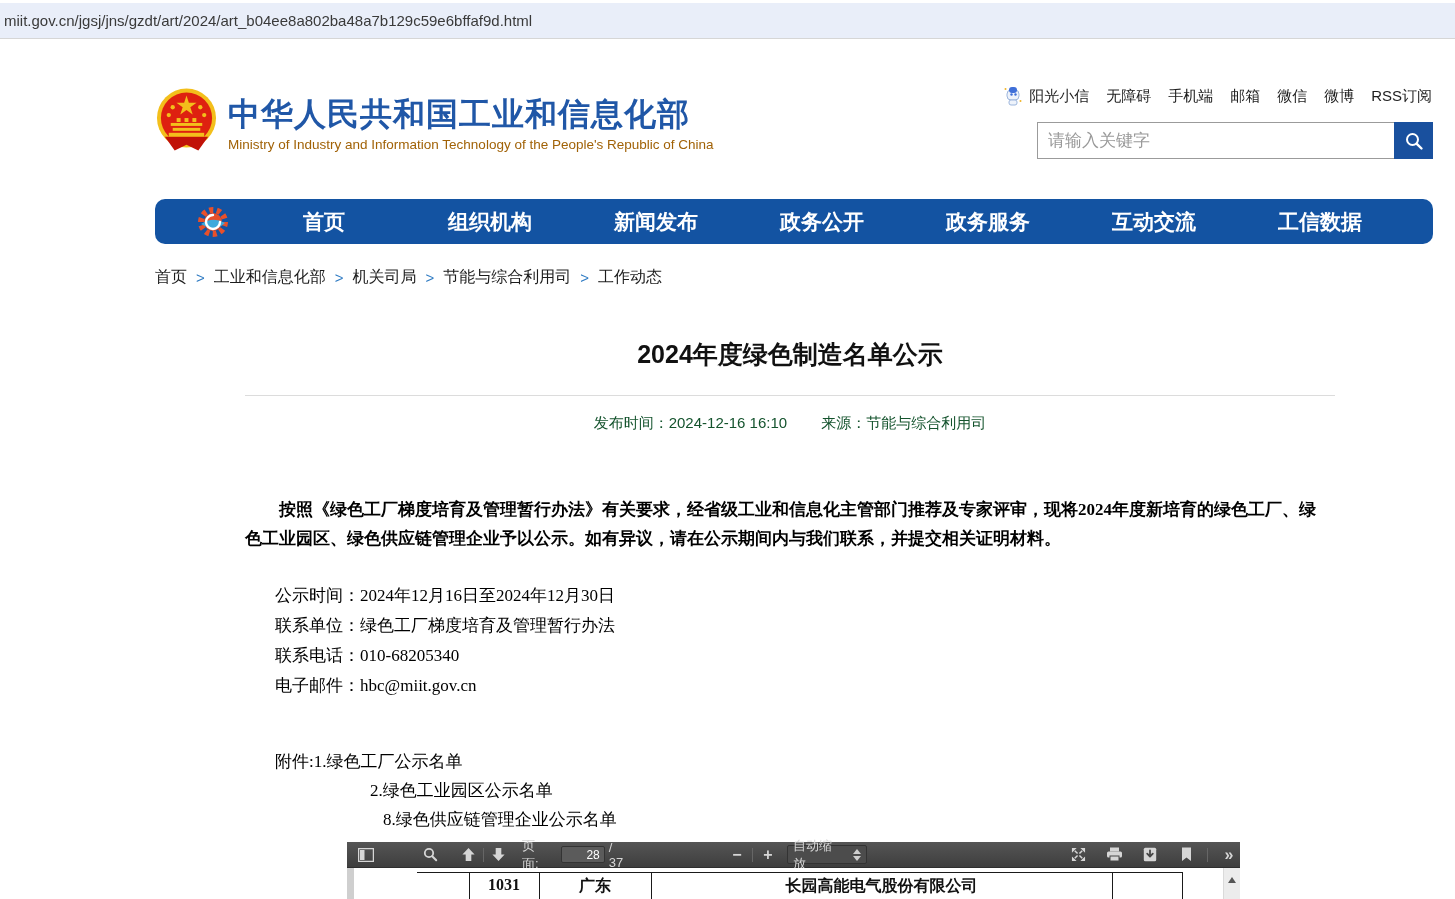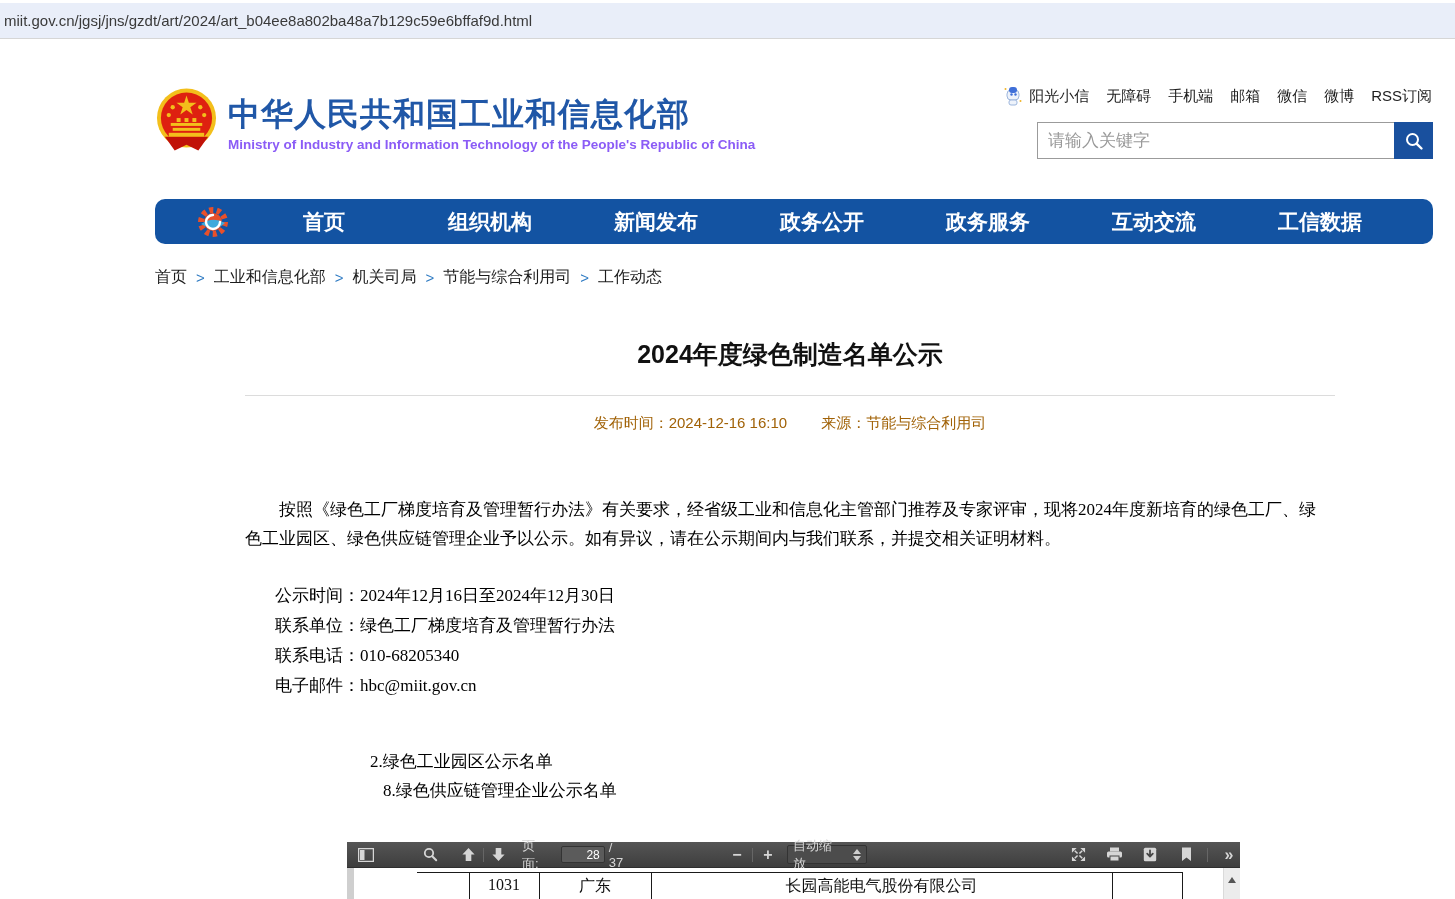--- a/index.html
+++ b/index.html
@@ -9,21 +9,21 @@
   
   .url-bar { position:absolute; top:3px; left:0; width:1455px; height:36px;
     background:#e9eef9; border-bottom:1px solid #d6d6d6; display:flex; align-items:center;
     padding-left:4px; }
   .url-text { font-size:15px; color:#3a3a3a; }
 
   
   .emblem { position:absolute; left:155px; top:87px; width:63px; height:68px; }
   .site-title-block { position:absolute; left:228px; top:93px; }
   .site-title { font-size:32px; font-weight:bold; color:#2057a7; line-height:42px; letter-spacing:1px; }
-  .site-subtitle { font-size:13.5px; font-weight:bold; color:#8b5cf6; margin-top:2px; }
+  .site-subtitle { font-size:13.5px; font-weight:normal; color:#a16207; margin-top:2px; }
 
   .utility-row { position:absolute; top:85px; right:23px; display:flex; align-items:center; gap:17px; }
   .utility-link { font-size:15px; color:#1d1d1d; cursor:pointer; white-space:nowrap; }
   .robot-icon { width:20px; height:22px; margin-right:-11px; }
 
   .search-box { position:absolute; top:122px; left:1037px; width:396px; height:37px; display:flex; }
   .search-input { flex:1; height:37px; border:1px solid #9b9b9b; border-right:none; background:#fff;
     font-size:17px; padding-left:10px; color:#333; outline:none; }
   .search-input::placeholder { color:#999; }
   .search-button { width:39px; height:37px; background:#19509e; border:none; display:flex;
@@ -37,24 +37,24 @@
 
   
   .breadcrumb { position:absolute; top:267px; left:155px; display:flex; align-items:center; gap:9px; }
   .crumb { font-size:16px; color:#1c1c1c; cursor:pointer; }
   .crumb-sep { font-size:15px; color:#2f7bc3; }
 
   
   .article { position:absolute; left:245px; top:338px; width:1090px; }
   .article-title { text-align:center; font-size:25px; font-weight:bold; color:#111; }
   .article-divider { border:none; border-top:1px solid #dcdcdc; margin-top:24px; }
-  .pub-row { margin-top:18px; text-align:center; font-size:15px; color:#a16207; }
+  .pub-row { margin-top:18px; text-align:center; font-size:15px; color:#14532d; }
   .pub-row span { margin:0 15px; }
   .article-body { font-family:"Liberation Serif",serif; color:#000; font-size:17px; line-height:29px; }
-  .para { margin-top:62px; text-indent:2em; padding-right:8px; }
+  .para { margin-top:62px; text-indent:2em; padding-right:8px;font-weight:bold; }
   .contact-block { margin-top:28px; margin-left:30px; }
   .contact-line { line-height:30px; }
   .attach-block { margin-top:46px; }
   .attach-line { line-height:29px; }
   .attach-0 { margin-left:30px; }
   .attach-1 { margin-left:125px; }
   .attach-2 { margin-left:138px; }
 
   
   .pdf-viewer { position:absolute; left:347px; top:842px; width:893px; height:57px; }
@@ -71,21 +71,21 @@
   .spin-up { width:0; height:0; border-left:4px solid transparent; border-right:4px solid transparent; border-bottom:5px solid #cfcfcf; }
   .spin-down { width:0; height:0; border-left:4px solid transparent; border-right:4px solid transparent; border-top:5px solid #cfcfcf; }
   .chevrons { font-size:16px; font-weight:bold; color:#d6d6d6; line-height:1; }
   .glyph-btn { font-size:16px; color:#d6d6d6; font-weight:bold; line-height:1; }
 
   .pdf-content { position:relative; height:31px; background:#fff; overflow:hidden; }
   .pdf-left-strip { position:absolute; left:0; top:0; width:7px; height:31px; background:#cfcfcf; }
   .pdf-table-topline { position:absolute; left:70px; top:4px; width:766px; height:1px; background:#1a1a1a; }
   .vline { position:absolute; top:4px; width:1px; height:27px; background:#1a1a1a; }
   .v1{left:122px;} .v2{left:192px;} .v3{left:304px;} .v4{left:765px;} .v5{left:835px;}
-  .pdf-cell { position:absolute; top:8px; font-family:"Liberation Serif",serif; font-size:16px; color:#111; text-align:center; }
+  .pdf-cell { position:absolute; top:8px; font-family:"Liberation Serif",serif; font-size:16px; color:#111; text-align:center;font-weight:bold; }
   .cell-num { left:122px; width:70px; }
   .cell-prov { left:192px; width:112px; }
   .cell-comp { left:304px; width:461px;text-align:center; }
   .pdf-scrollbar { position:absolute; right:0; top:0; width:17px; height:31px; background:#ececec; border-left:1px solid #dadada; }
   .scroll-up-arrow { position:absolute; left:4px; top:9px; width:0; height:0;
     border-left:4.5px solid transparent; border-right:4.5px solid transparent; border-bottom:6px solid #555; }
 </style>
 </head>
 <body>
 
@@ -183,20 +183,21 @@
     </div>
     <div class="article-body">
       <p class="para">按照《绿色工厂梯度培育及管理暂行办法》有关要求，经省级工业和信息化主管部门推荐及专家评审，现将2024年度新培育的绿色工厂、绿色工业园区、绿色供应链管理企业予以公示。如有异议，请在公示期间内与我们联系，并提交相关证明材料。</p>
       <div class="contact-block">
         <div class="contact-line">公示时间：2024年12月16日至2024年12月30日</div>
         <div class="contact-line">联系单位：绿色工厂梯度培育及管理暂行办法</div>
         <div class="contact-line">联系电话：010-68205340</div>
         <div class="contact-line">电子邮件：hbc@miit.gov.cn</div>
       </div>
       <div class="attach-block">
+        <div class="attach-line attach-0">附件:1.绿色工厂公示名单</div>
         <div class="attach-line attach-1">2.绿色工业园区公示名单</div>
         <div class="attach-line attach-2">8.绿色供应链管理企业公示名单</div>
       </div>
     </div>
   </article>
 
   <div class="pdf-viewer">
     <div class="pdf-toolbar">
       <div class="tb-btn" style="margin-left:8px;">
         <svg width="16" height="14" viewBox="0 0 16 14">

